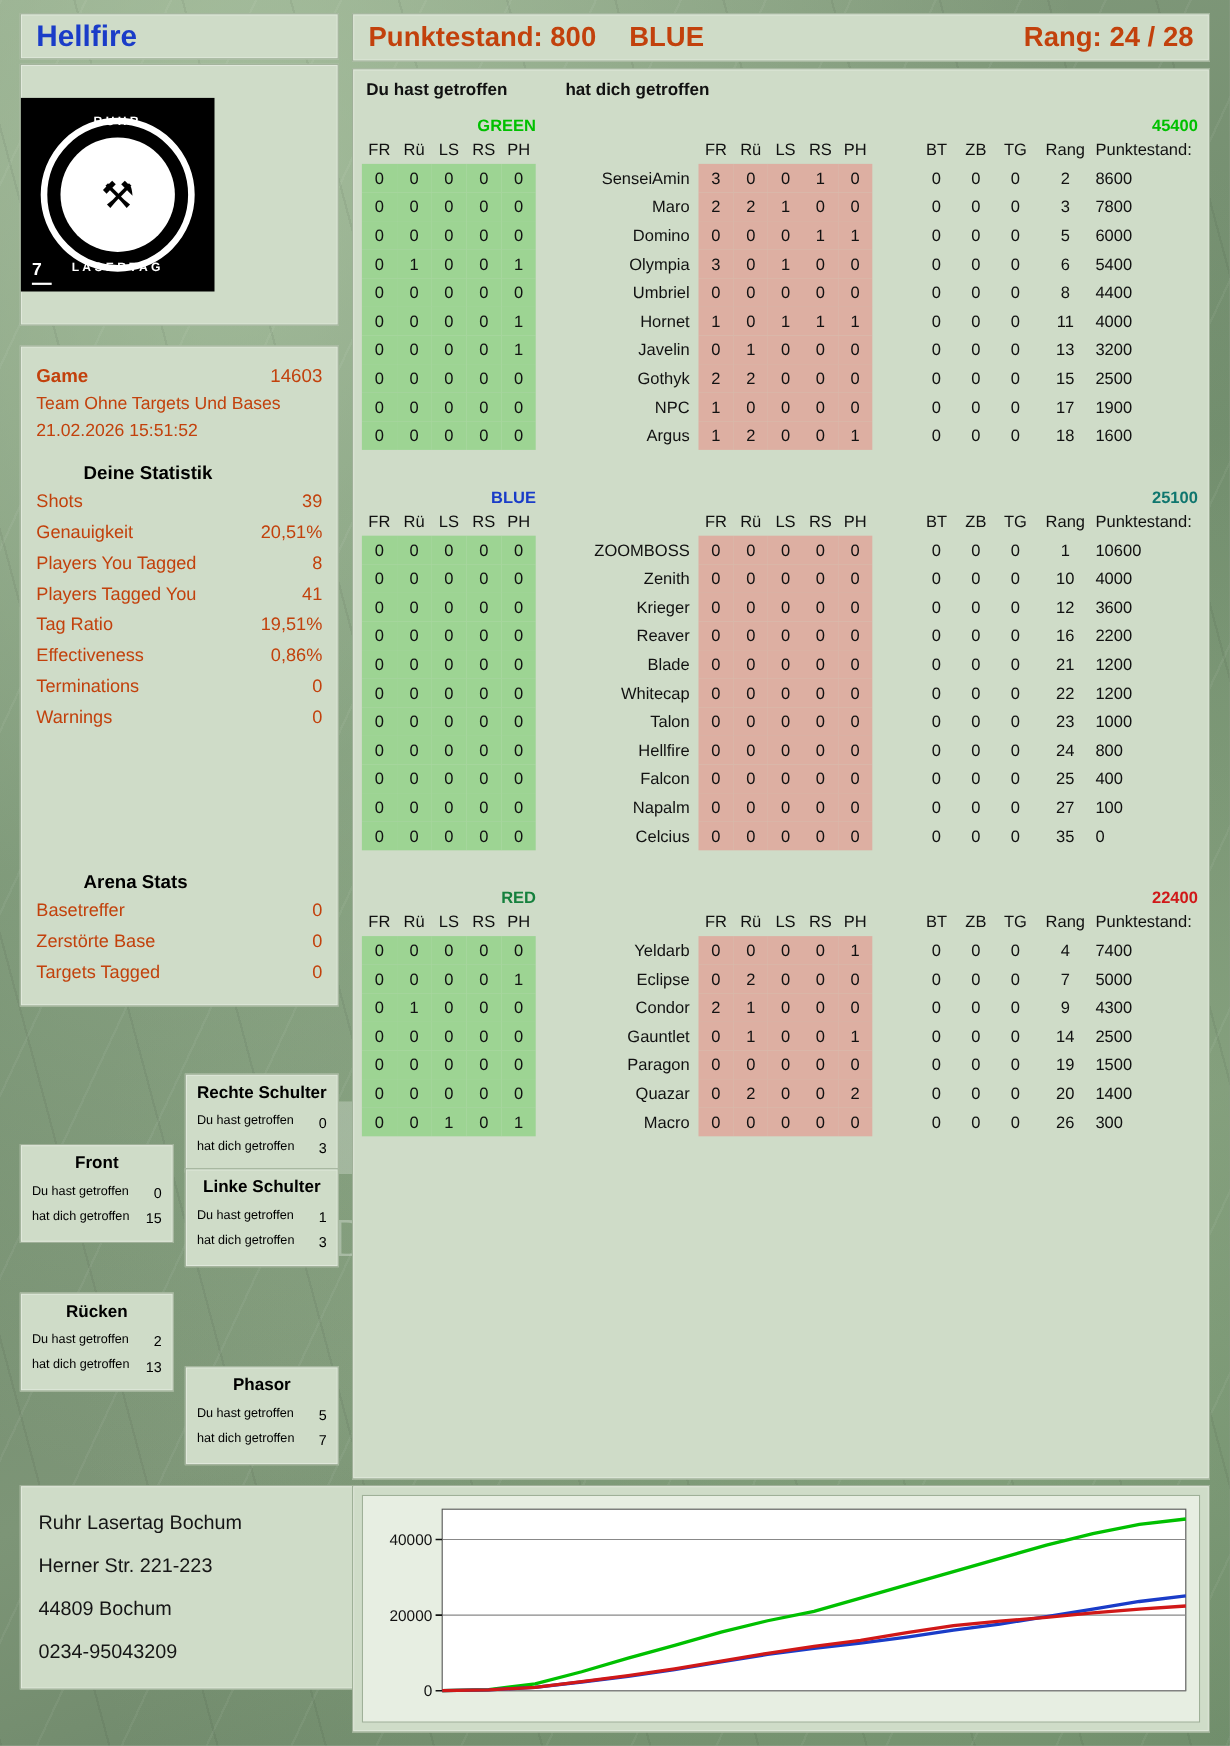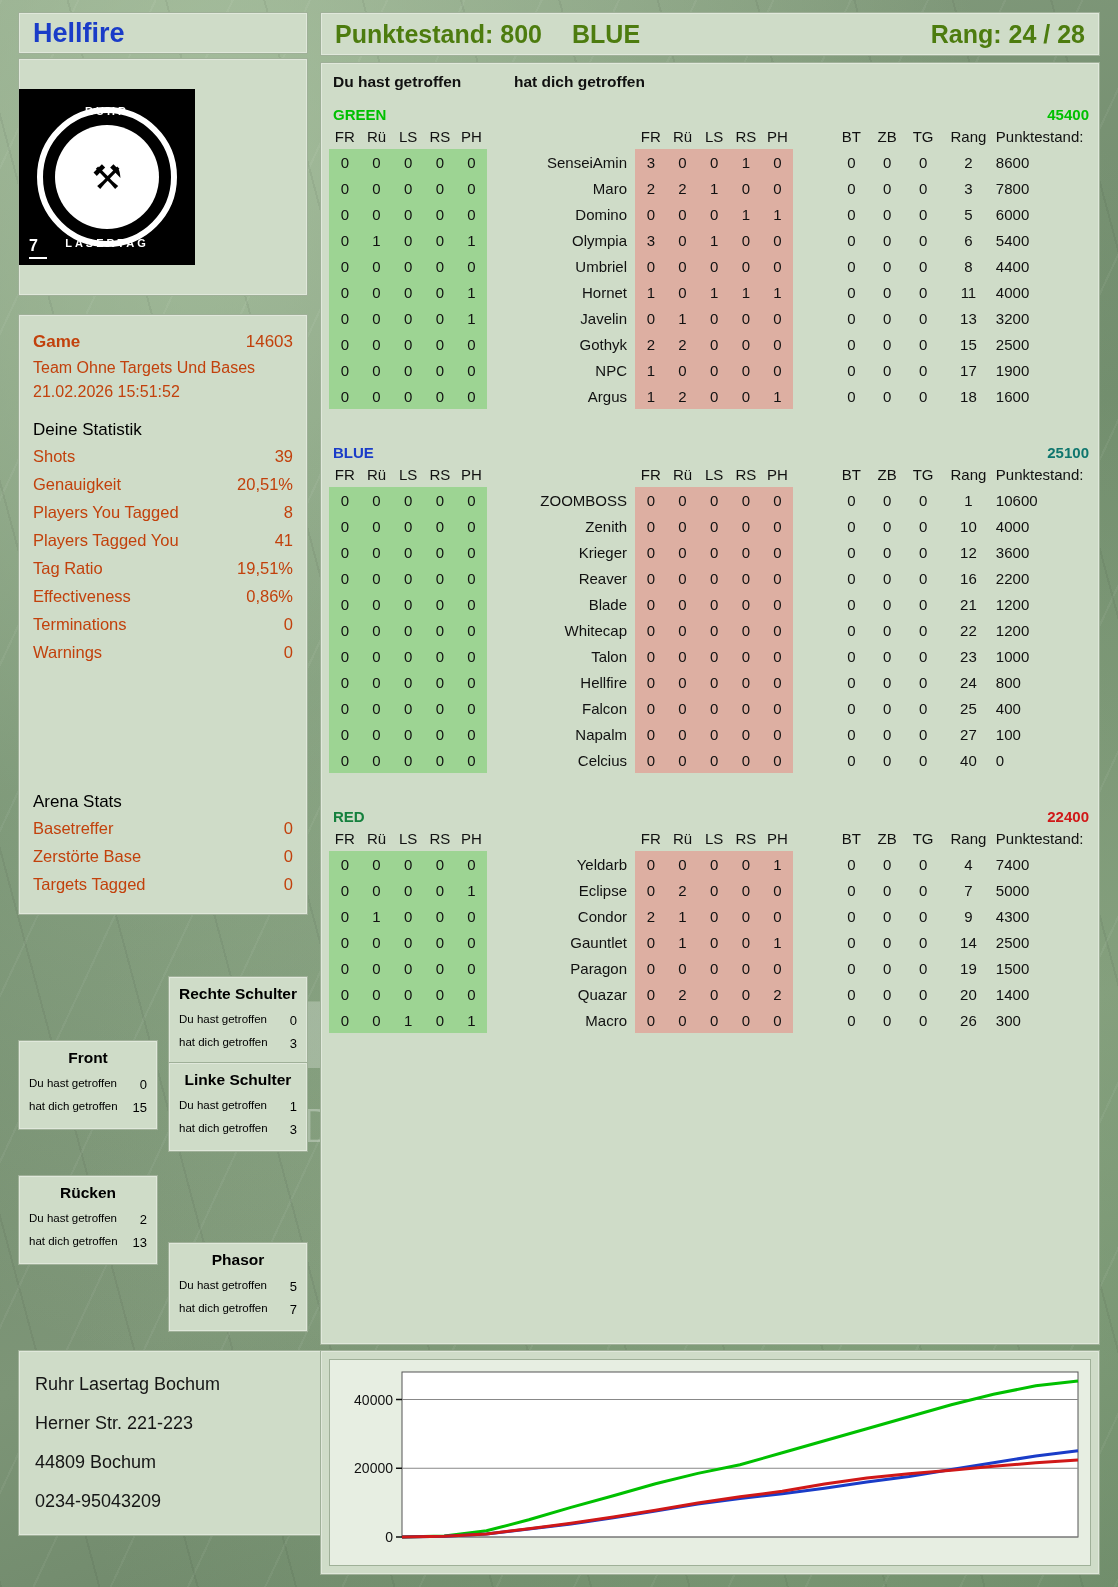--- a/index.html
+++ b/index.html
@@ -77,21 +77,21 @@
   .logo .top-txt{ top:16px; }
   .logo .bot-txt{ bottom:16px; }
   .logo .num{ position:absolute; left:10px; bottom:6px; font-size:16px; font-weight:bold; }
   .logo .num:after{ content:""; display:block; width:18px;height:2px;background:#fff;margin-top:2px;}
 
   .stats-panel{ margin-top:18px; padding:12px 14px 16px 14px; }
   .row{ display:flex; justify-content:space-between; font-size:16.5px; color:#c2410c; padding:4.5px 0; }
   .row .k{ }
   .row .v{ font-weight:normal; }
   .hrow{ font-weight:bold; font-size:17px; }
-  .sect-title{ font-weight:normal; font-size:17px; margin-top:16px; margin-bottom:2px; }
+  .sect-title{ font-weight:bold; font-size:17px; margin-top:16px; margin-bottom:2px;margin-left:43px; }
   .subtle{ font-size:16px; padding:3px 0; }
 
   .arena-gap{ height:110px; }
 
   
   .bp{ position:absolute; width:140px; padding:8px 10px 10px 10px; }
   .bp .t{ text-align:center; font-weight:bold; font-size:15.5px; margin-bottom:6px; }
   .bp .l{ display:flex; justify-content:space-between; font-size:11.5px; padding:4px 0; }
   .bp .l .n{ font-size:13px; }
   .bp.rs{ left:168px; top:976px; }
@@ -100,37 +100,37 @@
   .bp.back{ left:18px; top:1175px; }
   .bp.ph{ left:168px; top:1242px; }
 
   .addr-panel{ position:absolute; left:18px; top:1350px; width:346px; padding:14px 16px; }
   .addr-panel div{ font-size:18px; padding:9px 0; color:#151515; }
 
   
   .hdr{
     position:absolute; left:320px; top:12px; width:780px; height:44px;
     display:flex; align-items:center; justify-content:space-between;
-    padding:0 14px; font-size:25px; font-weight:bold; color:#4d7c0f;
+    padding:0 14px; font-size:25px; font-weight:bold; color:#c2410c;
   }
   .hdr .mid{ display:flex; gap:30px; }
 
   
   .main{
     position:absolute; left:320px; top:62px; width:780px; height:1283px;
     padding:10px 8px 8px 8px;
   }
   .colhead{ display:flex; font-size:15.5px; font-weight:bold; color:#111; margin-bottom:6px; }
   .colhead .a{ width:185px; padding-left:4px; }
   .colhead .b{ width:180px; }
 
   table.scores{ border-collapse:collapse; width:764px; table-layout:fixed; }
   table.scores td, table.scores th{ font-size:15px; color:#111; padding:0; height:26px; }
   .teamrow td{ font-size:17px; font-weight:bold; height:30px; vertical-align:bottom; padding-bottom:2px;}
-  .teamname{ text-align:left; padding-left:4px !important;margin-left:30px; }
+  .teamname{ text-align:right; padding-left:4px !important;margin-left:30px; }
   .teamtotal{ text-align:right; padding-right:4px !important; }
   .hdr2 td{ font-size:14px; color:#222; height:24px; }
   .c{ text-align:center; }
   .r{ text-align:left; padding-right:4px !important; }
   .nm{ text-align:right; padding-right:8px !important; font-size:15.5px; }
   .green-cell{ background:rgba(140,210,130,0.75); }
   .red-cell{ background:rgba(225,160,150,0.75); }
   .gap{ width:18px; }
   .sp{ height:8px; }
 
@@ -772,21 +772,21 @@
           <td class="nm">Celcius</td>
           <td class="c red-cell">0</td>
           <td class="c red-cell">0</td>
           <td class="c red-cell">0</td>
           <td class="c red-cell">0</td>
           <td class="c red-cell">0</td>
           <td class="gap"></td>
           <td class="c">0</td>
           <td class="c">0</td>
           <td class="c">0</td>
-          <td class="c">40</td>
+          <td class="c">35</td>
           <td class="r">0</td>
         </tr>
         <tr class="sp">
           <td colspan="17"></td>
         </tr>
         <tr class="teamrow">
           <td class="teamname" colspan="5" style="color:#15803d">RED</td>
           <td colspan="7"></td>
           <td class="teamtotal" colspan="5" style="color:#d01818">22400</td>
         </tr>

